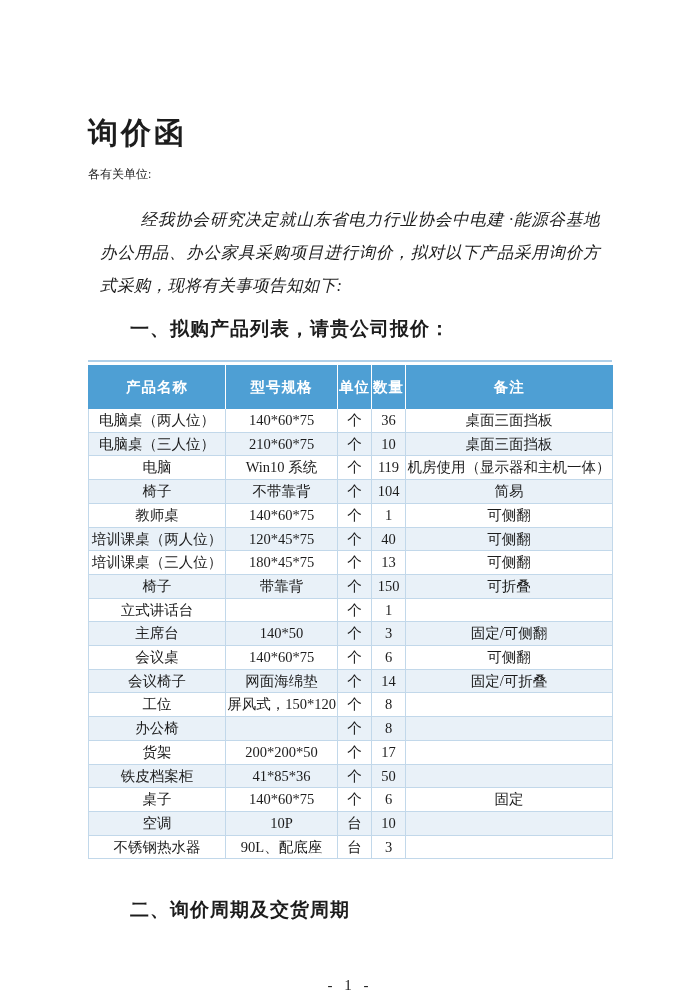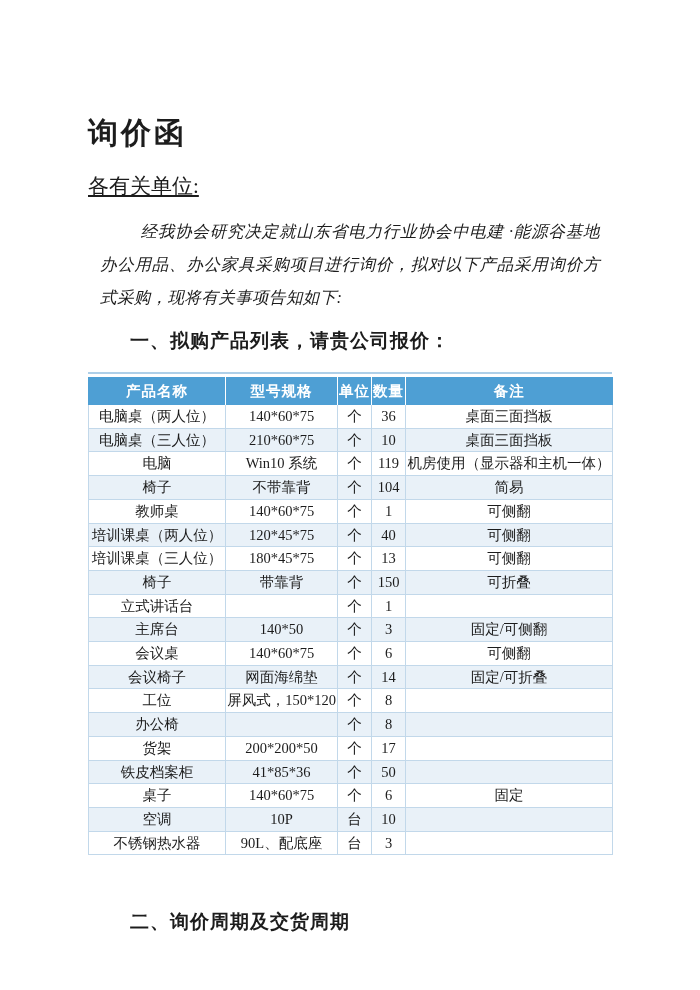--- a/index.html
+++ b/index.html
@@ -24,44 +24,43 @@
   .doc-title{
     margin:112px 0 0 0;
     text-align:left;
     font-size:30px;
     font-weight:bold;
     letter-spacing:3px;
     line-height:42px;
     font-family:"Liberation Serif","DejaVu Serif",serif;
   }
   .salutation{
-    margin-top:16px;
-    font-size:21px;
+    margin-top:4px;
+    font-size:12px;
     line-height:33px;
-    text-decoration:underline;
   }
   .intro{
     margin:12px;
     font-size:16.5px;
     line-height:33px;
     text-align:justify;
     text-indent:2.45em;
     letter-spacing:0.4px;
     font-style:italic;
   }
   .sec-heading{
     margin:4px 0 0 0;
     padding-left:42px;
     font-family:"Liberation Sans","DejaVu Sans",sans-serif;
     font-weight:bold;
     font-size:19px;
     line-height:30px;
     letter-spacing:1px;
   }
-  .sec-heading.second{margin-top:52px;}
+  .sec-heading.second{margin-top:36px;}
   .table-wrap{
     margin-top:16px;
     border-top:2px solid var(--outer-border);
     padding-top:3px;
   }
   table.products{
     width:100%;
     border-collapse:collapse;
     table-layout:fixed;
     font-size:14.5px;
@@ -70,21 +69,21 @@
   table.products col.c1{width:137px;}
   table.products col.c2{width:112px;}
   table.products col.c3{width:34px;}
   table.products col.c4{width:34px;}
   table.products col.c5{width:207px;}
   table.products thead th{
     background:var(--header-bg);
     color:var(--header-text);
     font-weight:bold;
     font-size:14.5px;
-    height:28px;
+    height:44px;
     padding:0;
     letter-spacing:1px;
     border-left:1px solid #ffffff;
     font-family:Liberation Sans, sans-serif;
   }
   table.products thead th:first-child{border-left:1px solid var(--header-bg);}
   table.products tbody td{
     height:22.7px;
     line-height:22.7px;
     padding:0 1px;

